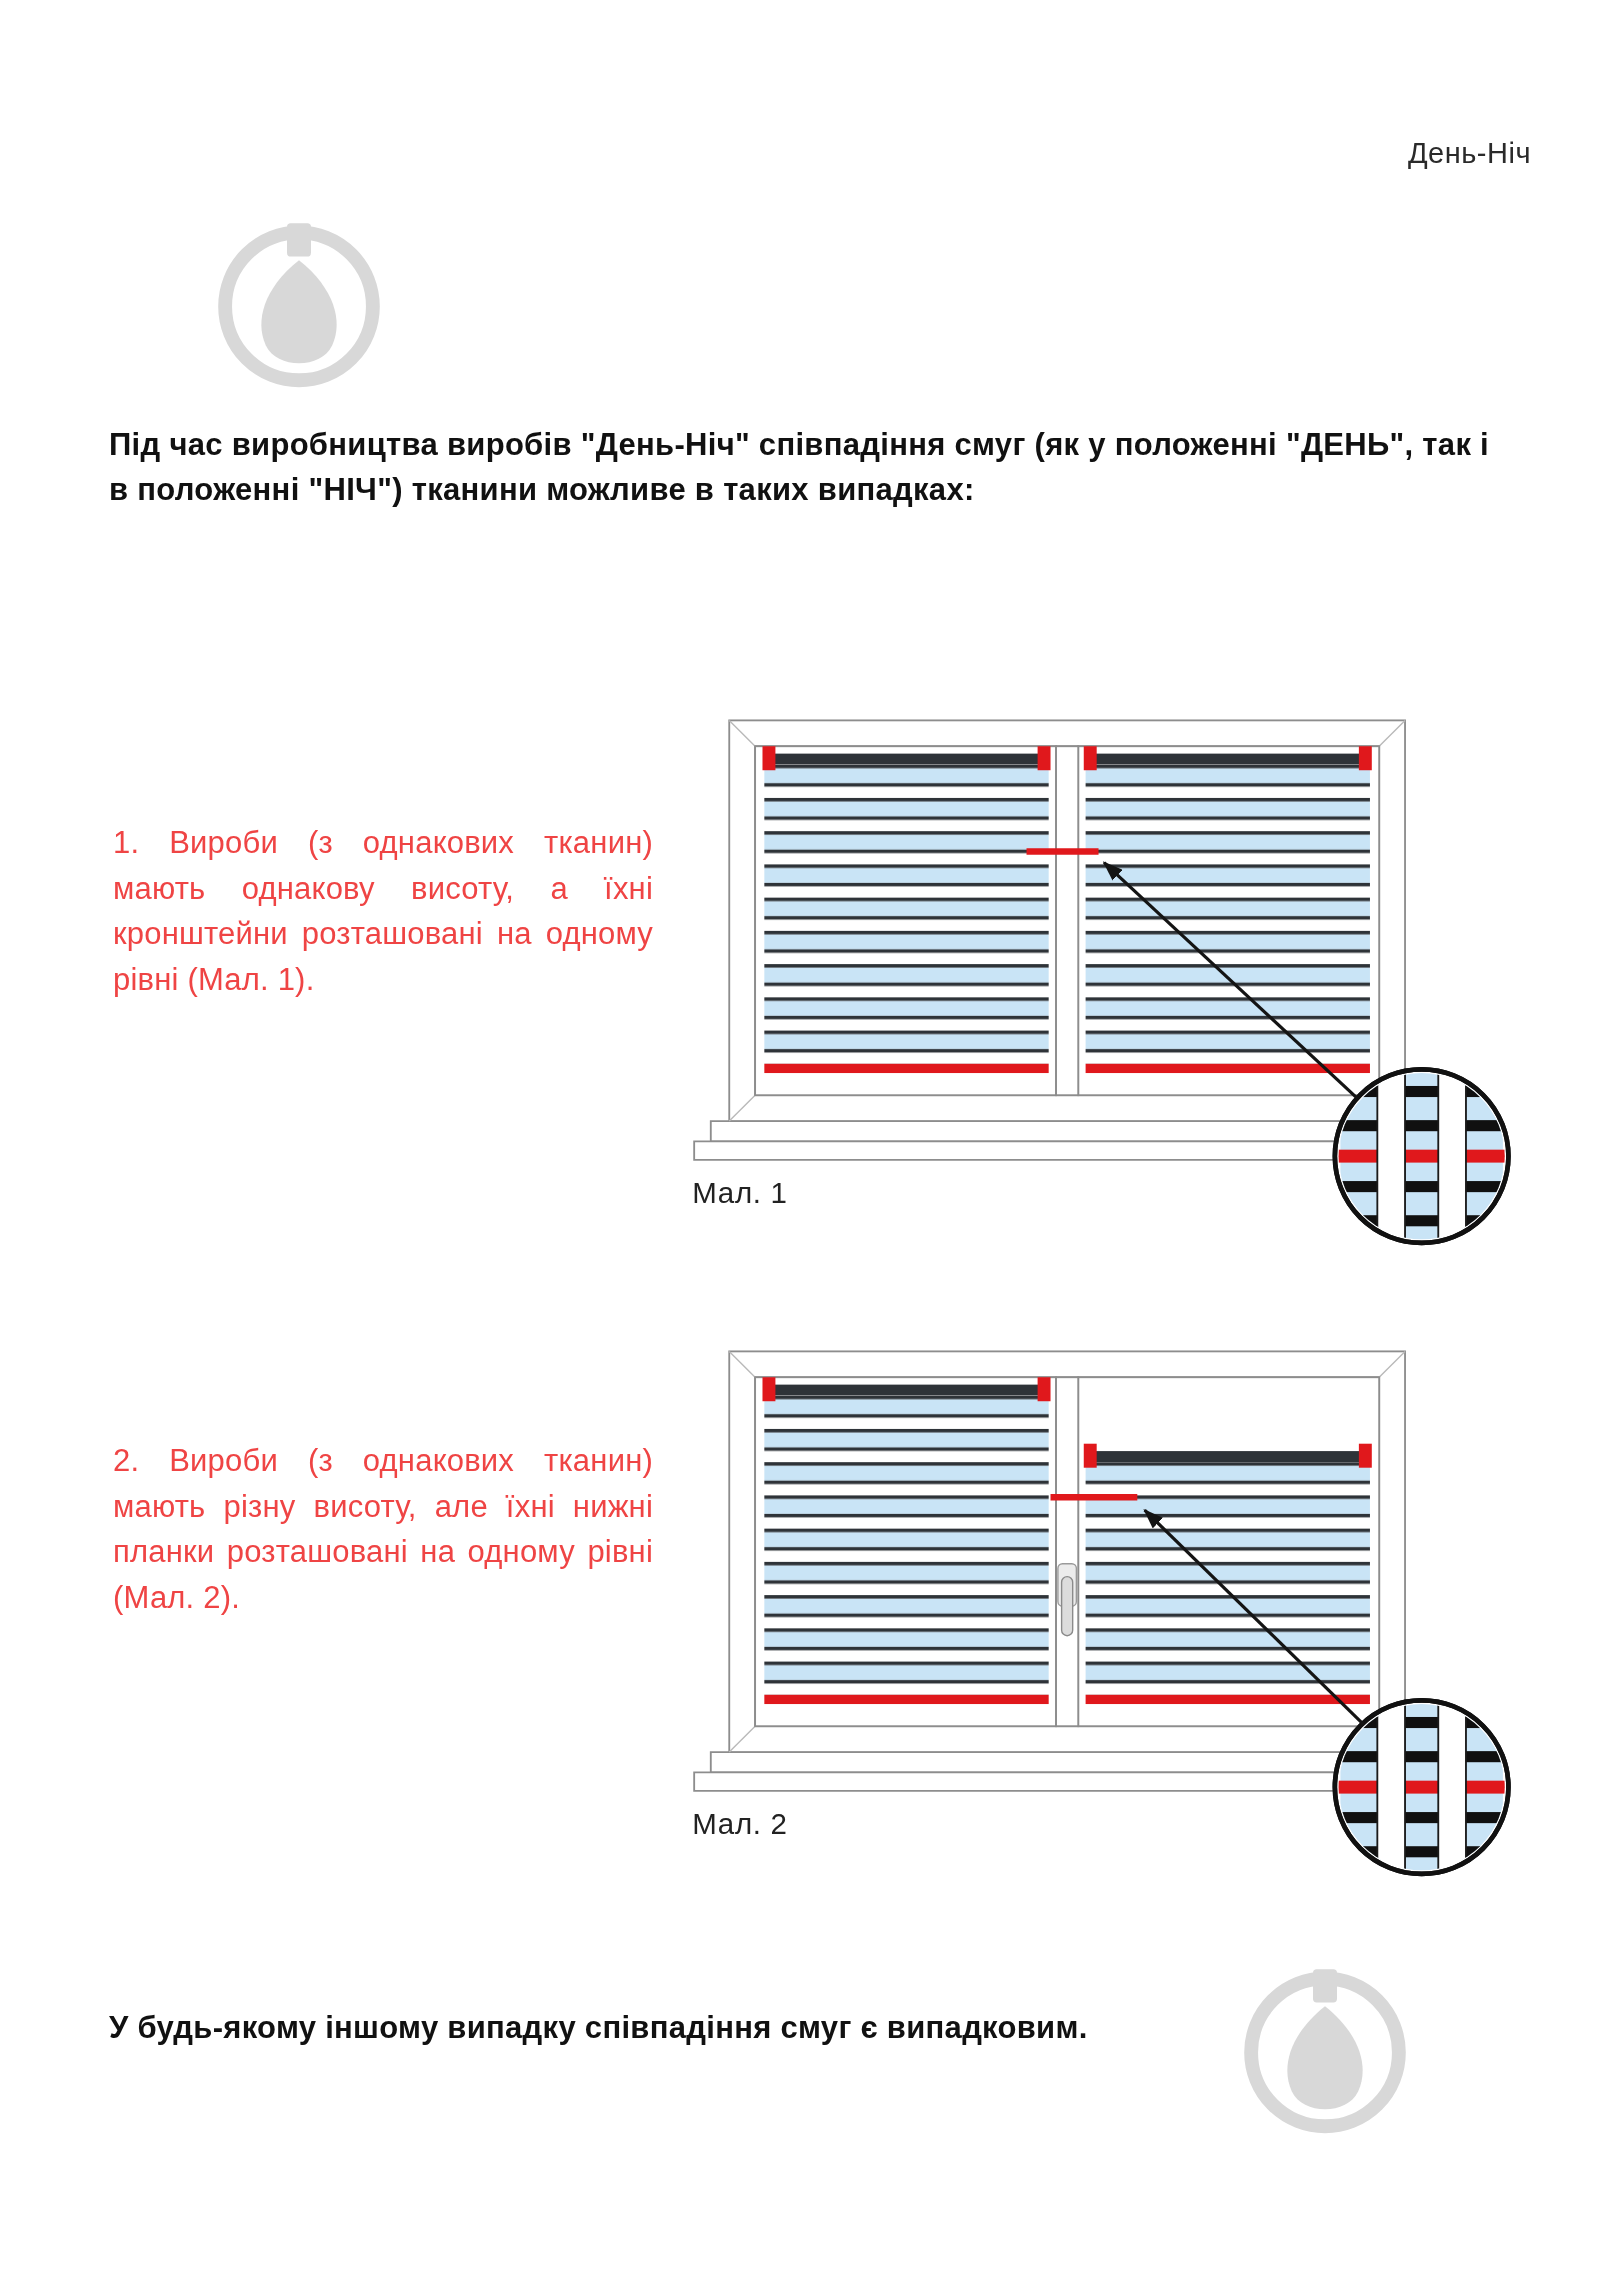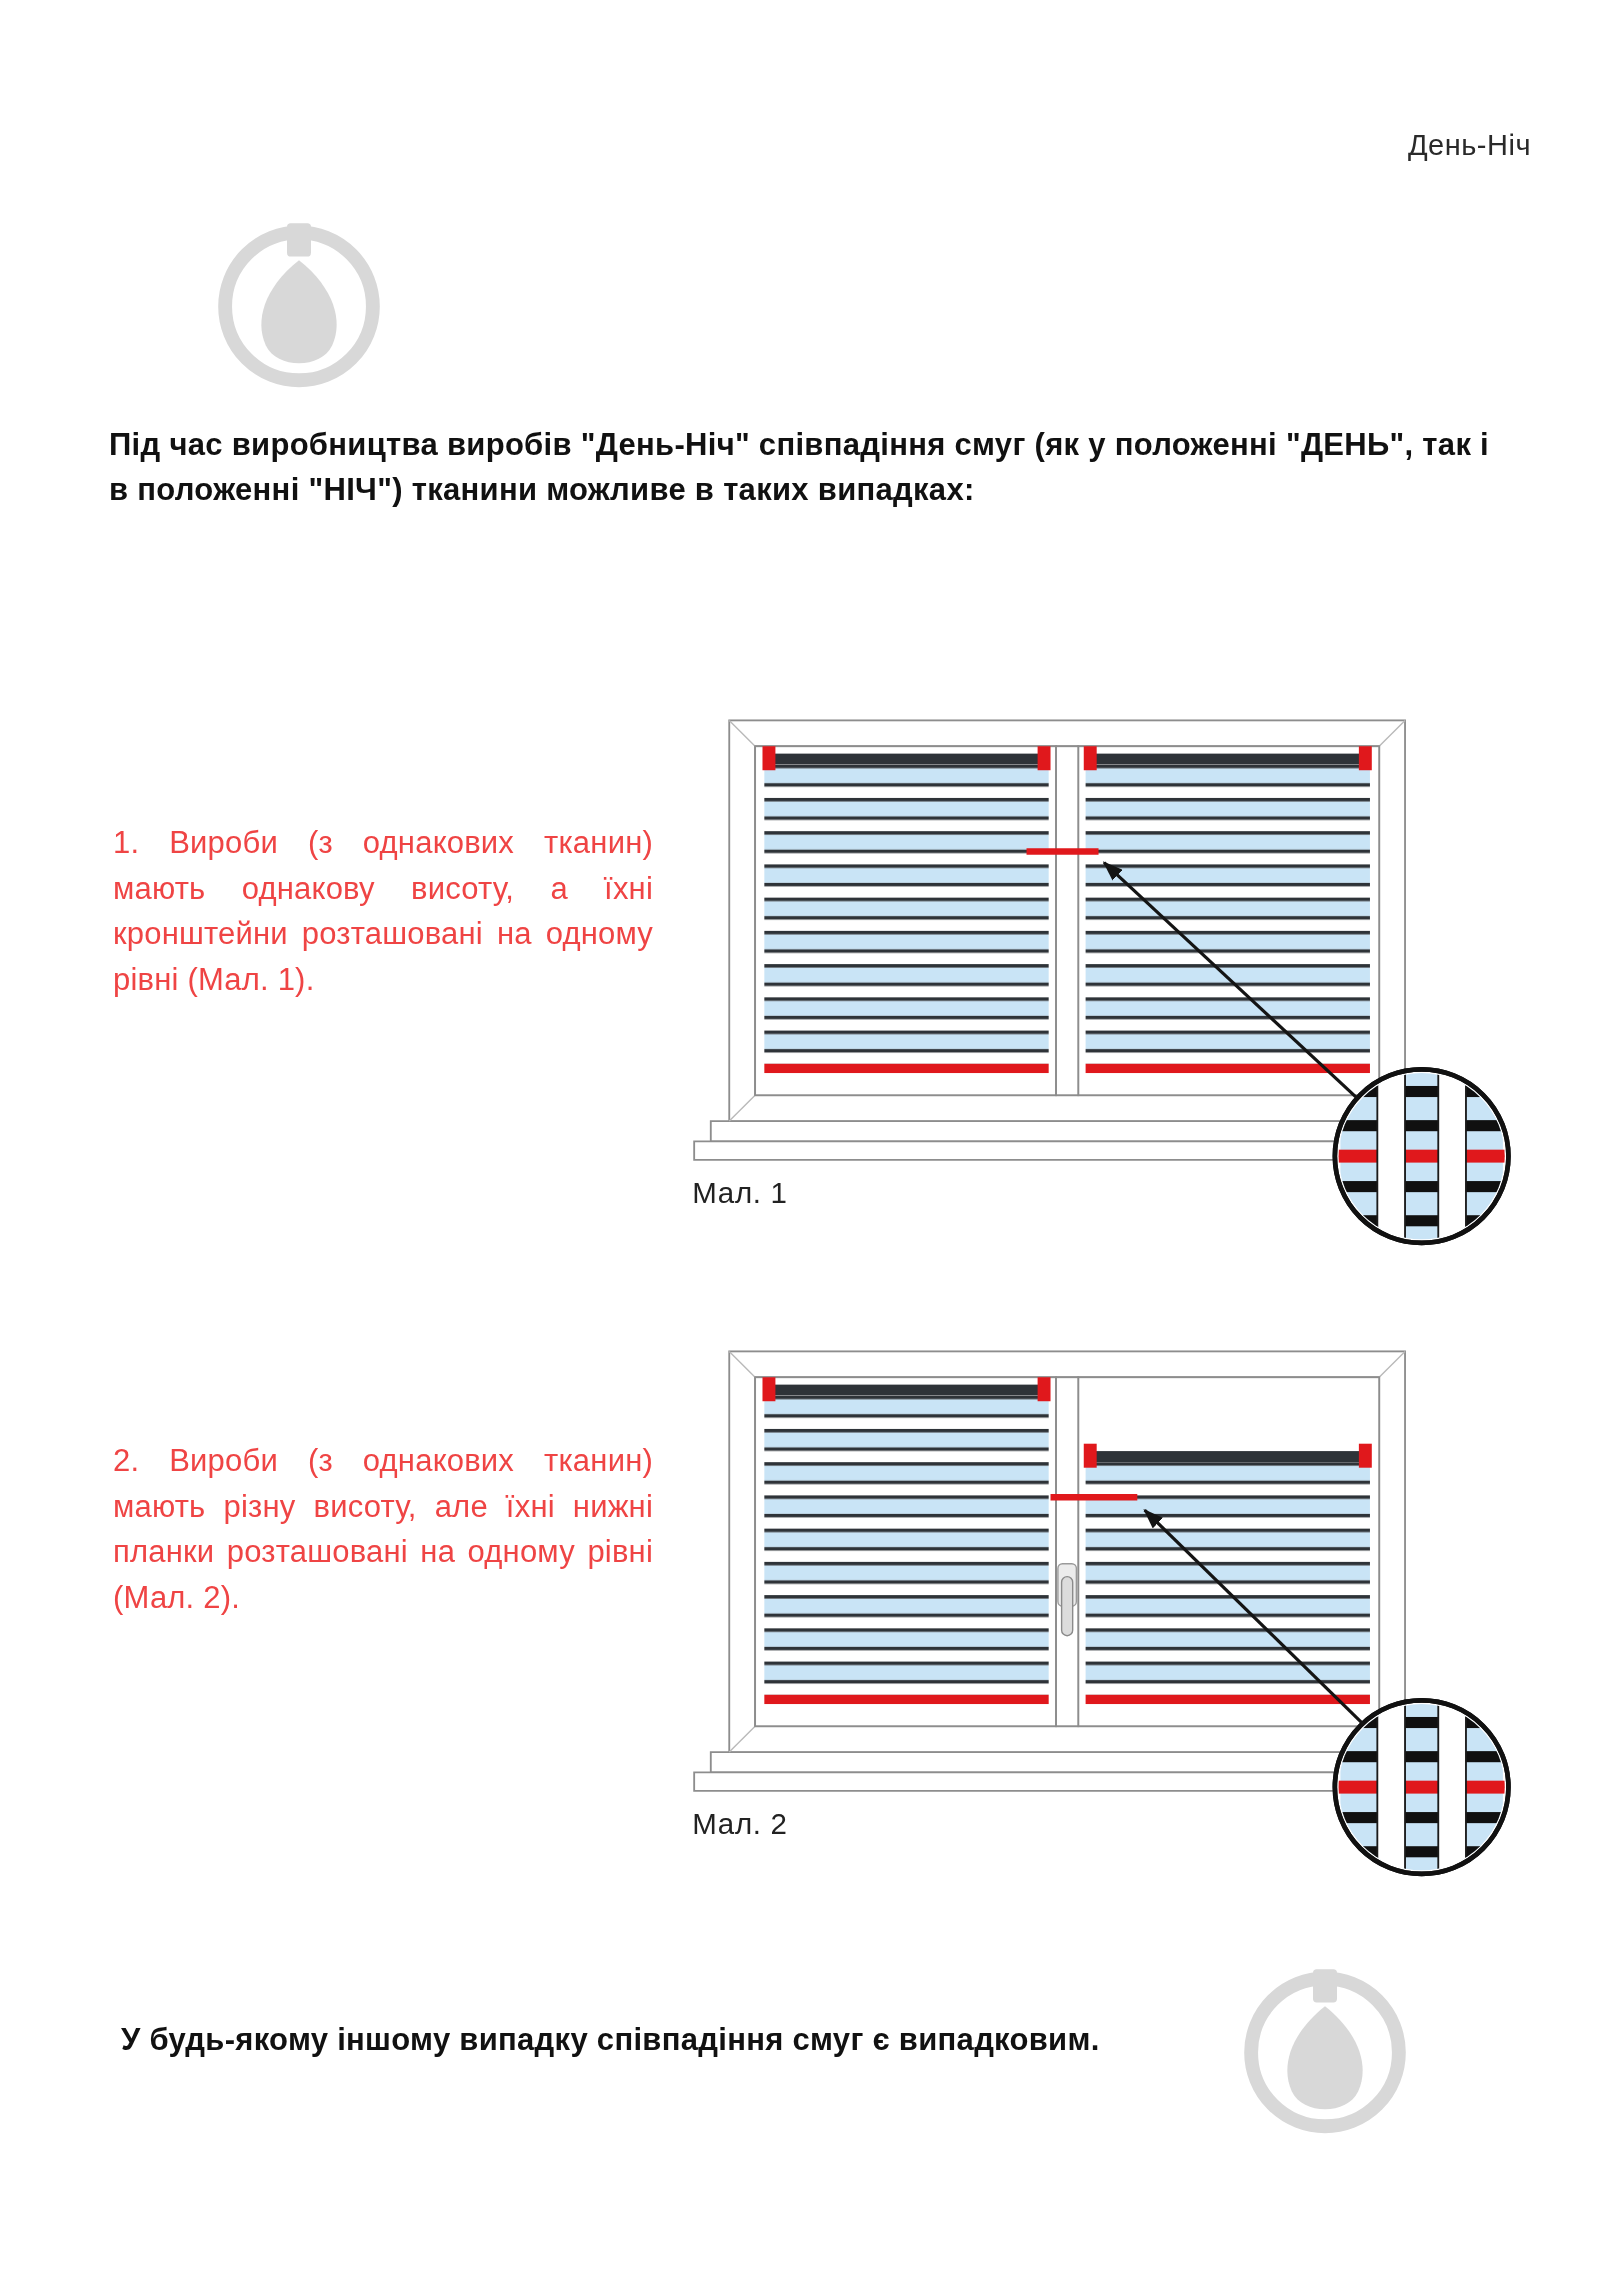--- a/index.html
+++ b/index.html
@@ -6,21 +6,21 @@
   .page{
     position:relative;width:1614px;height:2290px;background:#fff;
     font-family:"Liberation Sans",sans-serif;color:#1b1b1b;overflow:hidden;
   }
   .watermark{position:absolute;}
   .wm-top{left:201px;top:203px;}
   .wm-bottom{left:1227px;top:1949px;}
 
   header{position:absolute;top:107px;left:0;right:57px;text-align:right;}
   h1{margin:0;font-size:58px;font-weight:700;letter-spacing:0.9px;color:#0c0c0c;}
-  .subtitle{margin-top:22px;font-size:29px;letter-spacing:0.5px;color:#2a2a2a;padding-right:26px;padding-left:17px;}
+  .subtitle{margin-top:30px;font-size:29px;letter-spacing:0.5px;color:#2a2a2a;padding-right:26px;padding-left:17px;}
 
   .intro{
     position:absolute;left:109px;top:423px;width:1407px;margin:0;
     font-size:31px;font-weight:700;line-height:1.45;letter-spacing:0.3px;color:#111;
   }
   .case{
     position:absolute;left:107px;width:540px;margin:6px;
     font-size:31px;line-height:1.47;text-align:justify;letter-spacing:0.2px;color:#ef4444;
   }
   .case1{top:814px;}
@@ -28,21 +28,21 @@
 
   .fig{position:absolute;margin:0;width:928px;height:577px;}
   .fig1{left:683px;top:713px;}
   .fig2{left:683px;top:1344px;}
   .caption{
     position:absolute;left:9.2px;top:463px;
     font-size:29.5px;letter-spacing:0.7px;color:#222;
   }
 
   .footer-note{
-    position:absolute;left:109px;top:2010px;margin:12px;
+    position:absolute;left:109px;top:2010px;margin:0;
     font-size:31px;font-weight:700;letter-spacing:0.3px;color:#111;
   }
 
   
   .st-frame{fill:#ffffff;stroke:var(--frame-gray,#8d8d8d);stroke-width:2;}
   .st-line{stroke:#b9b9b9;stroke-width:1.5;}
   .st-dark{fill:var(--stripe-dark,#2e3338);}
   .st-blue{fill:var(--stripe-blue,#c9e4f6);}
   .st-red{fill:var(--accent-red,#e0181c);}
   .st-redline{stroke:var(--accent-red,#e0181c);stroke-width:7;}

